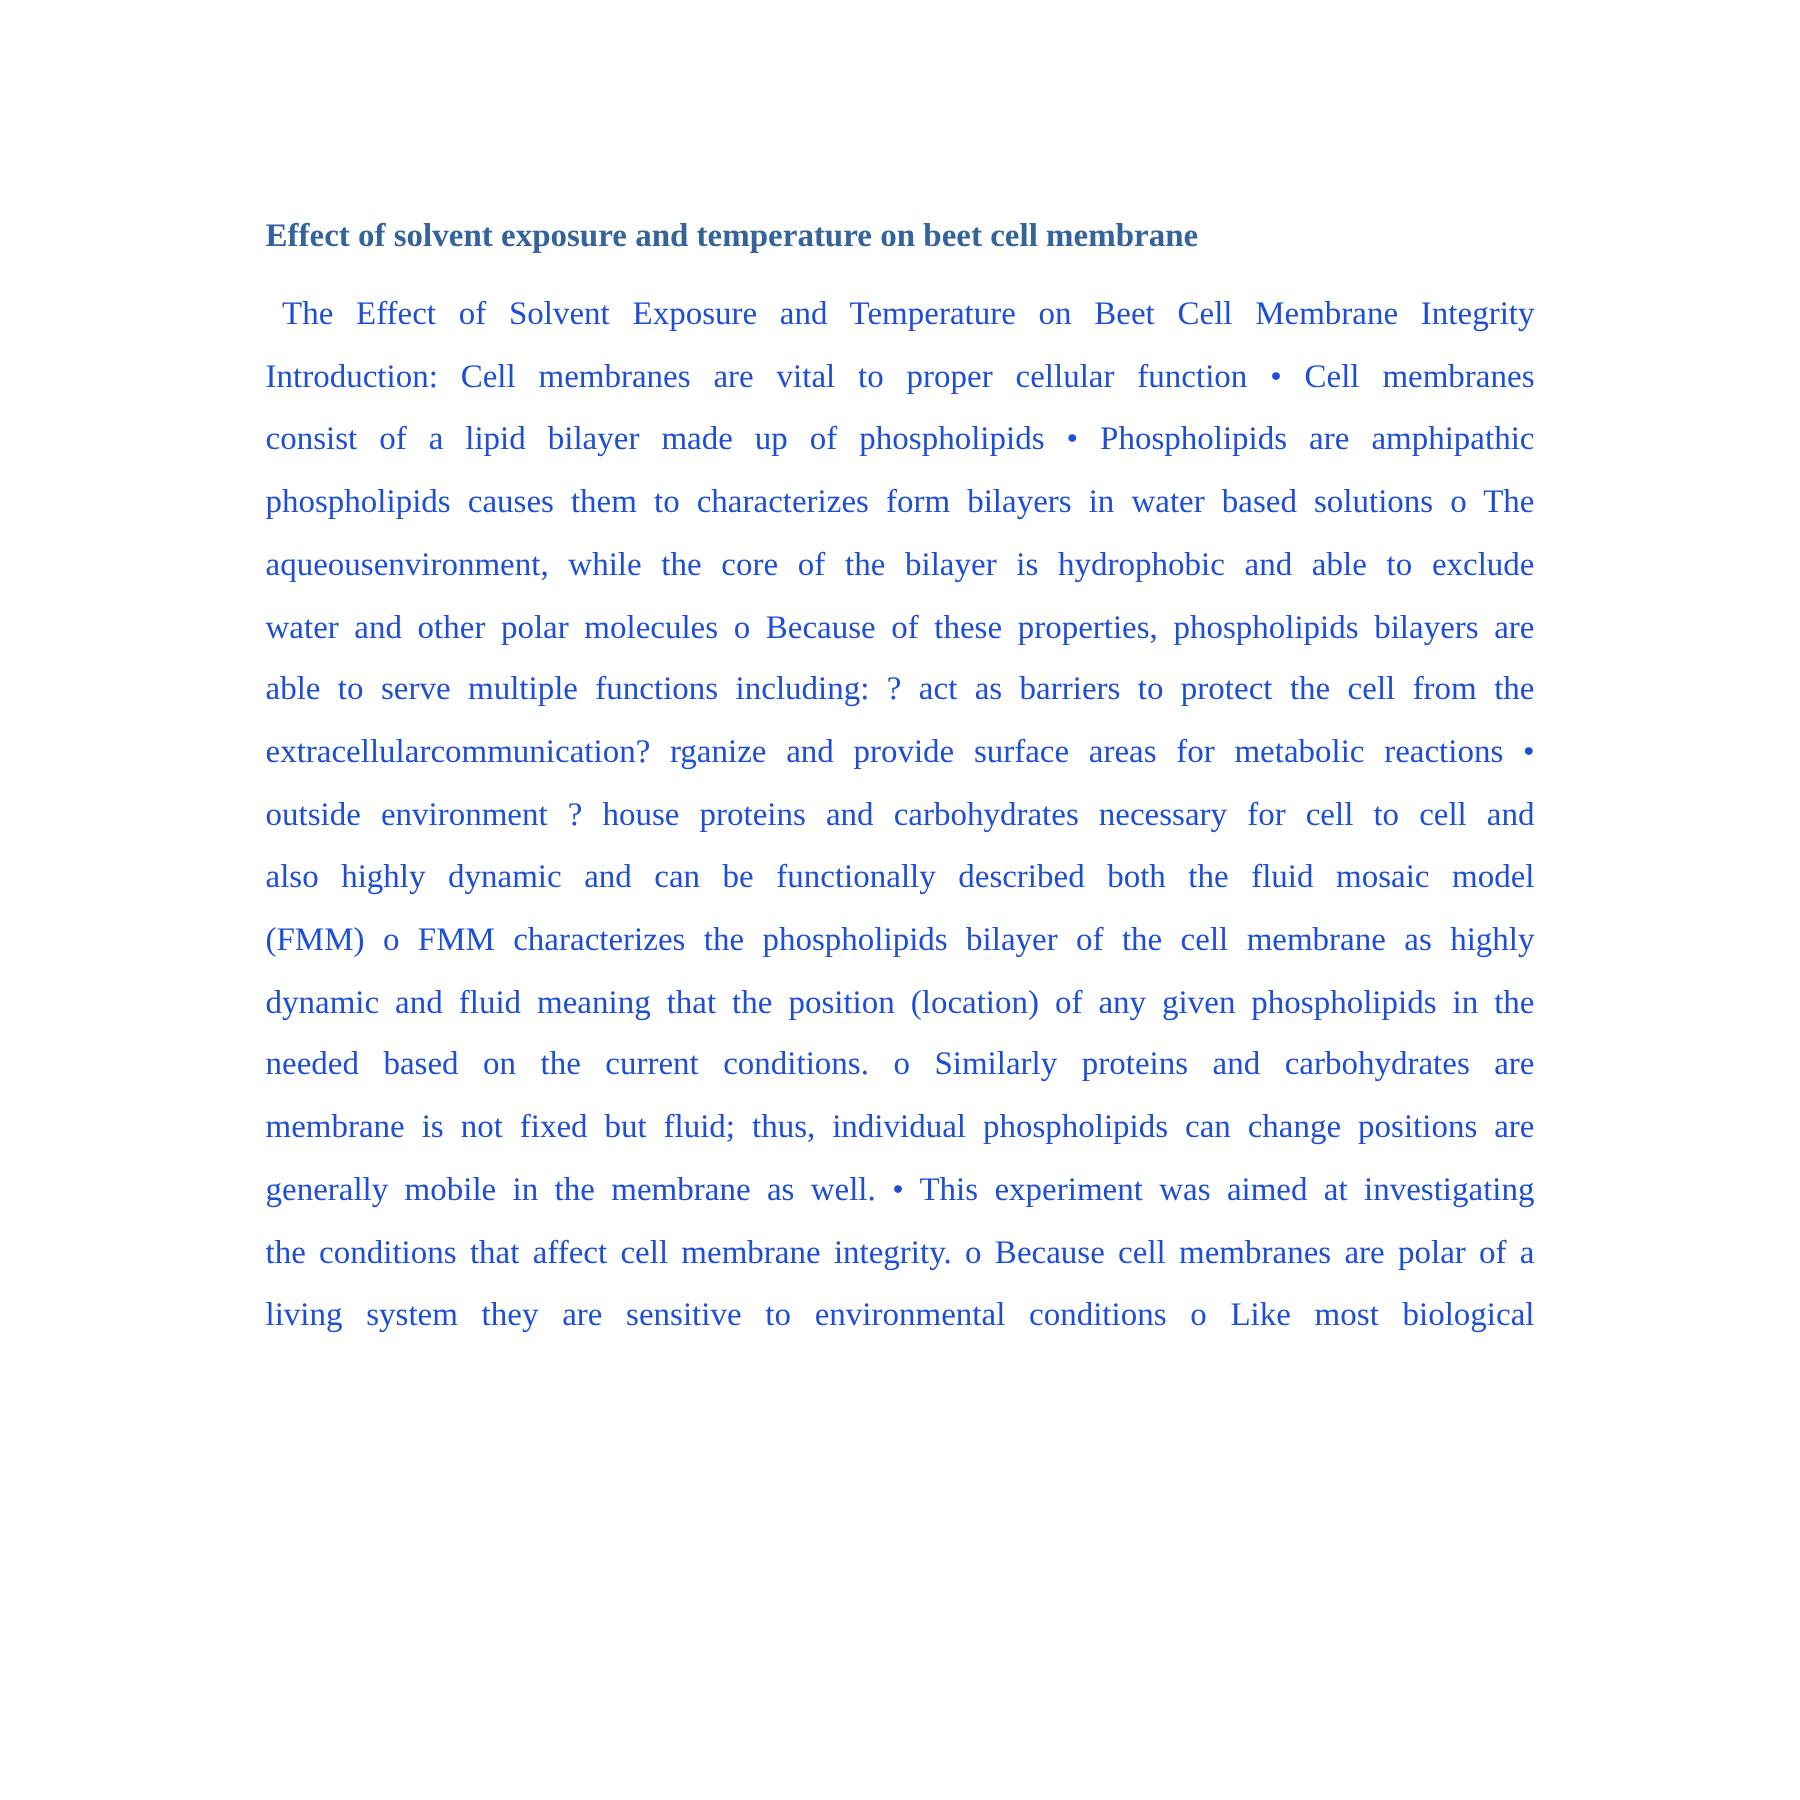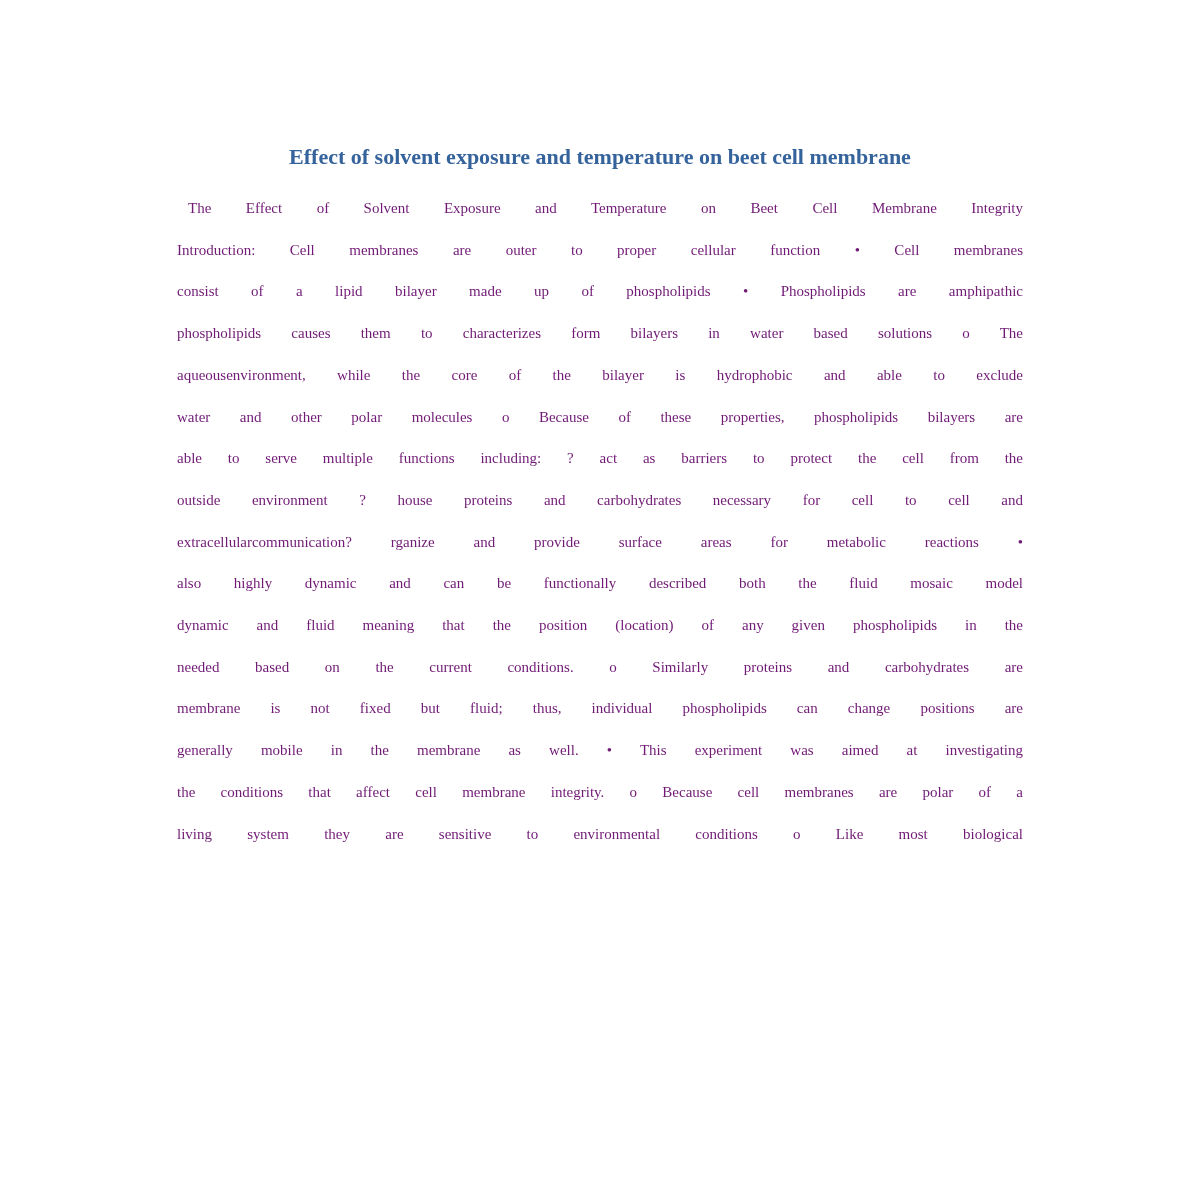--- a/index.html
+++ b/index.html
@@ -20,53 +20,54 @@
     left: 177px;
     top: 143px;
     width: 846px;
   }
   .doc-title {
     margin: 0 0 17px 0;
     font-size: 22px;
     font-weight: bold;
     line-height: 28px;
     color: #35639c; 
-    text-align: center;
+    text-align: left;
     white-space: nowrap;
   }
   .body-text .line {
-    font-size: 15px;
+    font-size: 22px;
     line-height: 41.7px;
-    color: #701a75; 
+    color: #1d4ed8; 
     text-align: justify;
     text-align-last: justify;
     -moz-text-align-last: justify;
     white-space: normal;
   }
   .body-text .line.first {
     padding-left: 11px;
   }
 </style>
 </head>
 <body>
 
 <div class="page" style="background: rgb(255, 255, 255);">
   <div class="content">
     <h1 class="doc-title" style="color: rgb(53, 99, 156);">Effect of solvent exposure and temperature on beet cell membrane</h1>
     <div class="body-text" style="color: rgb(31, 31, 31);">
         <div class="line first">The Effect of Solvent Exposure and Temperature on Beet Cell Membrane Integrity</div>
-        <div class="line">Introduction: Cell membranes are outer to proper cellular function • Cell membranes</div>
+        <div class="line">Introduction: Cell membranes are vital to proper cellular function • Cell membranes</div>
         <div class="line">consist of a lipid bilayer made up of phospholipids • Phospholipids are amphipathic</div>
         <div class="line">phospholipids causes them to characterizes form bilayers in water based solutions o The</div>
         <div class="line">aqueousenvironment, while the core of the bilayer is hydrophobic and able to exclude</div>
         <div class="line">water and other polar molecules o Because of these properties, phospholipids bilayers are</div>
         <div class="line">able to serve multiple functions including: ? act as barriers to protect the cell from the</div>
+        <div class="line">extracellularcommunication? rganize and provide surface areas for metabolic reactions •</div>
         <div class="line">outside environment ? house proteins and carbohydrates necessary for cell to cell and</div>
-        <div class="line">extracellularcommunication? rganize and provide surface areas for metabolic reactions •</div>
         <div class="line">also highly dynamic and can be functionally described both the fluid mosaic model</div>
+        <div class="line">(FMM) o FMM characterizes the phospholipids bilayer of the cell membrane as highly</div>
         <div class="line">dynamic and fluid meaning that the position (location) of any given phospholipids in the</div>
         <div class="line">needed based on the current conditions. o Similarly proteins and carbohydrates are</div>
         <div class="line">membrane is not fixed but fluid; thus, individual phospholipids can change positions are</div>
         <div class="line">generally mobile in the membrane as well. • This experiment was aimed at investigating</div>
         <div class="line">the conditions that affect cell membrane integrity. o Because cell membranes are polar of a</div>
         <div class="line">living system they are sensitive to environmental conditions o Like most biological</div>
       </div>
   </div>
 </div>
 

